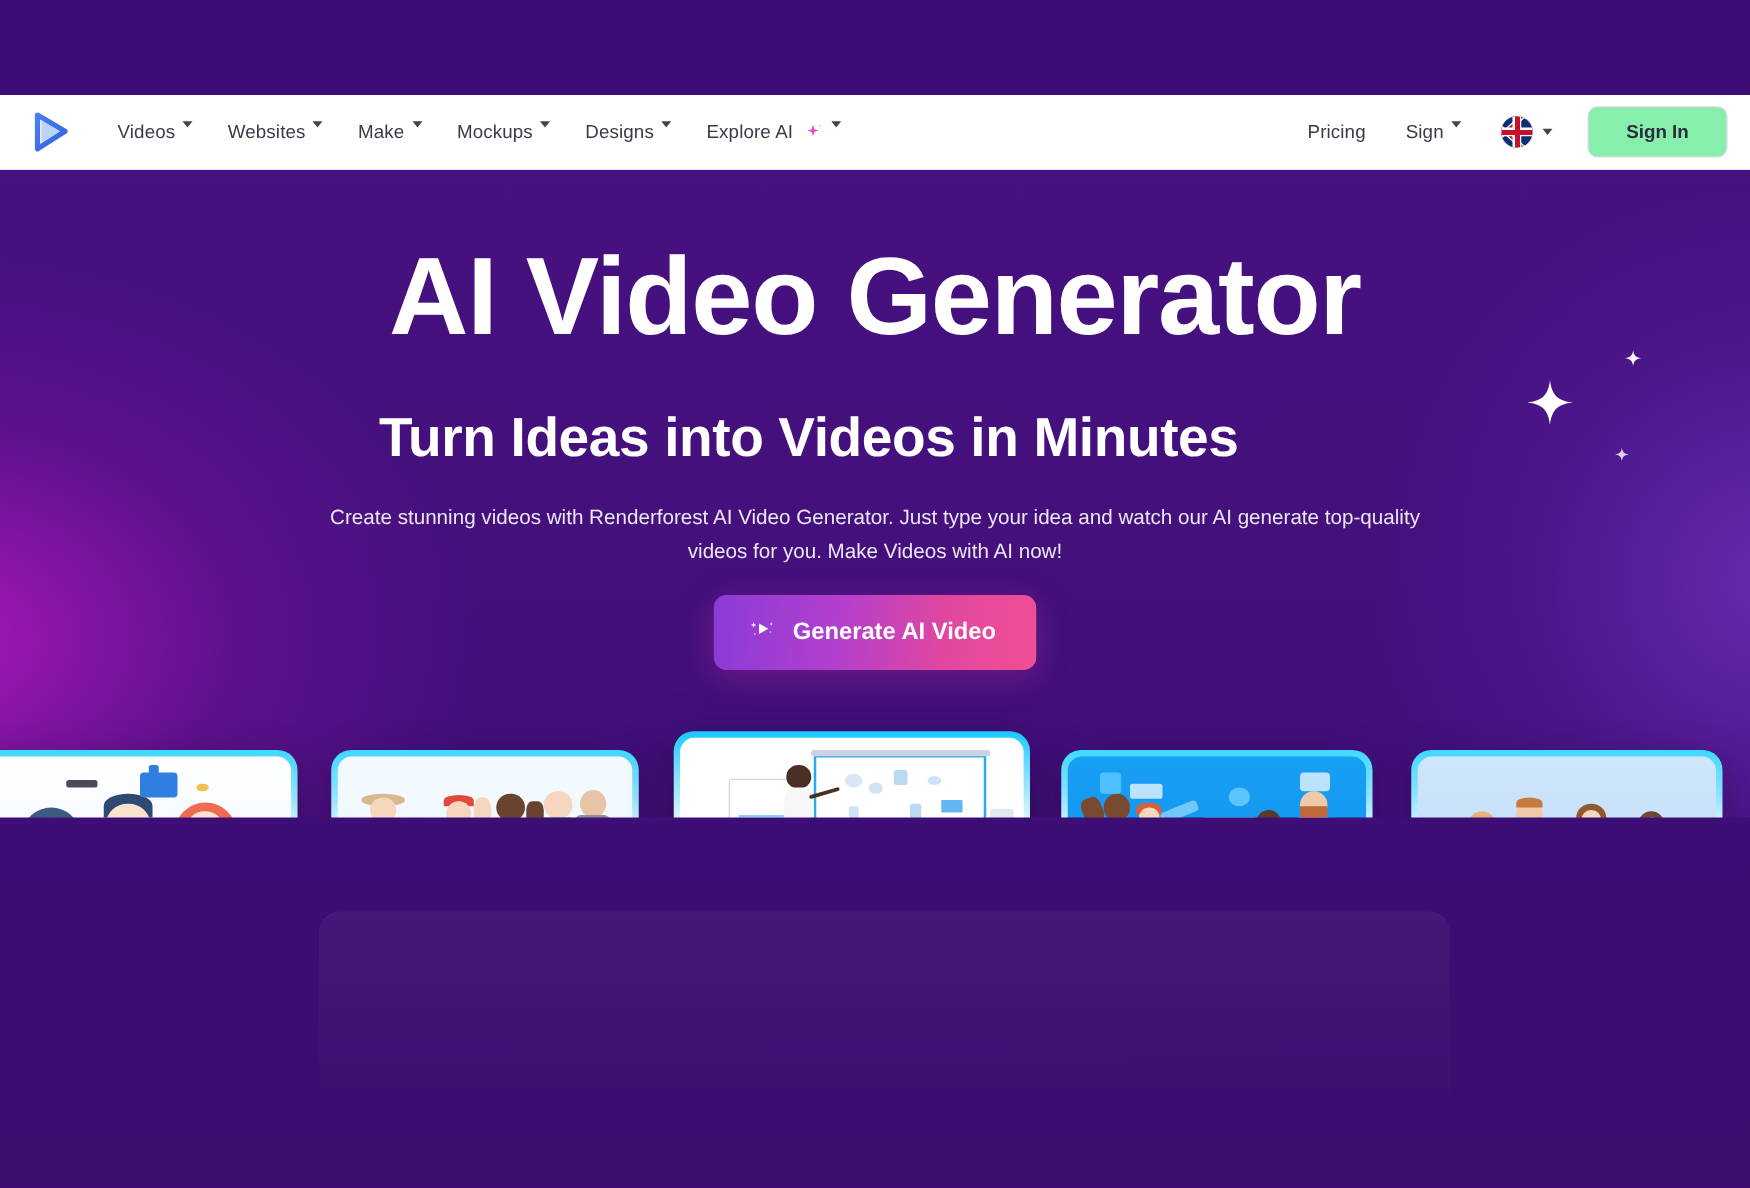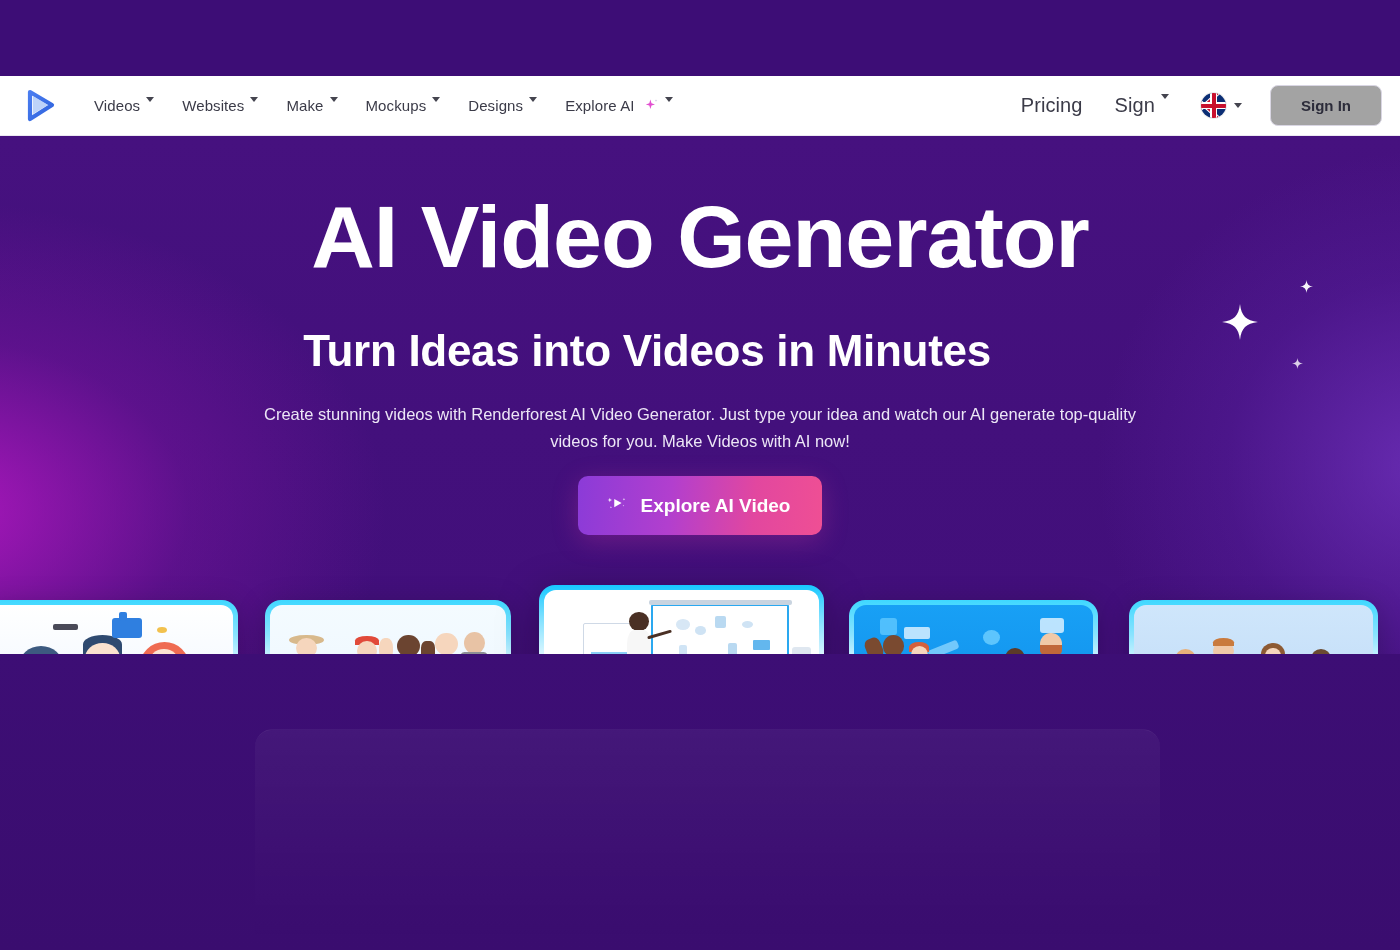--- a/index.html
+++ b/index.html
@@ -41,21 +41,21 @@
   .caret {
     width: 0; height: 0;
     border-left: 4.5px solid transparent;
     border-right: 4.5px solid transparent;
     border-top: 5px solid #44444f;
     display: inline-block;
   }
   .nav-right {
     margin-left: auto; display: flex; align-items: center; gap: 4px;
   }
-  .nav-right .nav-item { font-size: 20px; }
+  .nav-right .nav-item { font-size: 15px; }
   .flag-wrap {
     display: flex; align-items: center; gap: 8px;
     padding: 8px 10px 8px 14px; cursor: pointer;
   }
   .flag {
     width: 25px; height: 25px; border-radius: 50%;
     background: #0b2e74; position: relative; overflow: hidden;
     box-shadow: 0 0 0 1px rgba(0,0,0,.08);
     flex: 0 0 auto;
   }
@@ -65,21 +65,21 @@
   .flag .d3 { width: 36px; height: 2px; background: #c8102e; top: 4px; left: -5px; transform: rotate(42deg); transform-origin: left center; }
   .flag .d4 { width: 36px; height: 2px; background: #c8102e; bottom: 4px; left: -5px; transform: rotate(-42deg); transform-origin: left center; }
   .flag .v  { width: 7px; height: 100%; background: #fff; left: 9px; top: 0; }
   .flag .h  { height: 7px; width: 100%; background: #fff; top: 9px; left: 0; }
   .flag .v2 { width: 4px; height: 100%; background: #c8102e; left: 10.5px; top: 0; }
   .flag .h2 { height: 4px; width: 100%; background: #c8102e; top: 10.5px; left: 0; }
   .btn-signin {
     margin-left: 14px;
     padding: 11px 30px;
     border: 1px solid #d9d6e3; border-radius: 8px;
-    background: #a3a3a3; color: #2c2c3a;
+    background: #86efac; color: #2c2c3a;
     font-size: 15px; font-weight: 700; cursor: pointer;
     font-family: "Liberation Sans", sans-serif;
   }
   .btn-try {
     margin-left: 12px;
     padding: 12px 28px;
     border: none; border-radius: 8px;
     background: linear-gradient(180deg,#4f84f0 0%,#3a6fe4 100%);
     color: #fff; font-size: 15px; font-weight: 700; cursor: pointer;
     font-family: "Liberation Sans", sans-serif;
@@ -307,21 +307,21 @@
     <button class="btn-generate">
       <span>
         <svg width="22" height="22" viewBox="0 0 24 24">
           <path d="M9 7.5 L17 12 L9 16.5 Z" fill="#ffffff"></path>
           <path d="M4.2 6.2 L4.8 8.1 L6.7 8.7 L4.8 9.3 L4.2 11.2 L3.6 9.3 L1.7 8.7 L3.6 8.1 Z" fill="#ffffff"></path>
           <path d="M19.6 6.4 L19.95 7.5 L21 7.85 L19.95 8.2 L19.6 9.3 L19.25 8.2 L18.2 7.85 L19.25 7.5 Z" fill="#ffffff"></path>
           <path d="M5.4 15.4 L5.7 16.3 L6.6 16.6 L5.7 16.9 L5.4 17.8 L5.1 16.9 L4.2 16.6 L5.1 16.3 Z" fill="#ffffff"></path>
           <path d="M19 13.8 L19.25 14.6 L20 14.85 L19.25 15.1 L19 15.9 L18.75 15.1 L18 14.85 L18.75 14.6 Z" fill="#ffffff"></path>
         </svg>
       </span>
-      <span>Explore AI Video</span>
+      <span>Generate AI Video</span>
     </button>
   </div>
 
   <div class="cards">
 
     <div class="card c1">
       <div class="card-inner">
         <div class="scene sc-people">
           <div class="skyline">
             <span class="sky-b" style="left:4%;width:16%;height:55%"></span>

